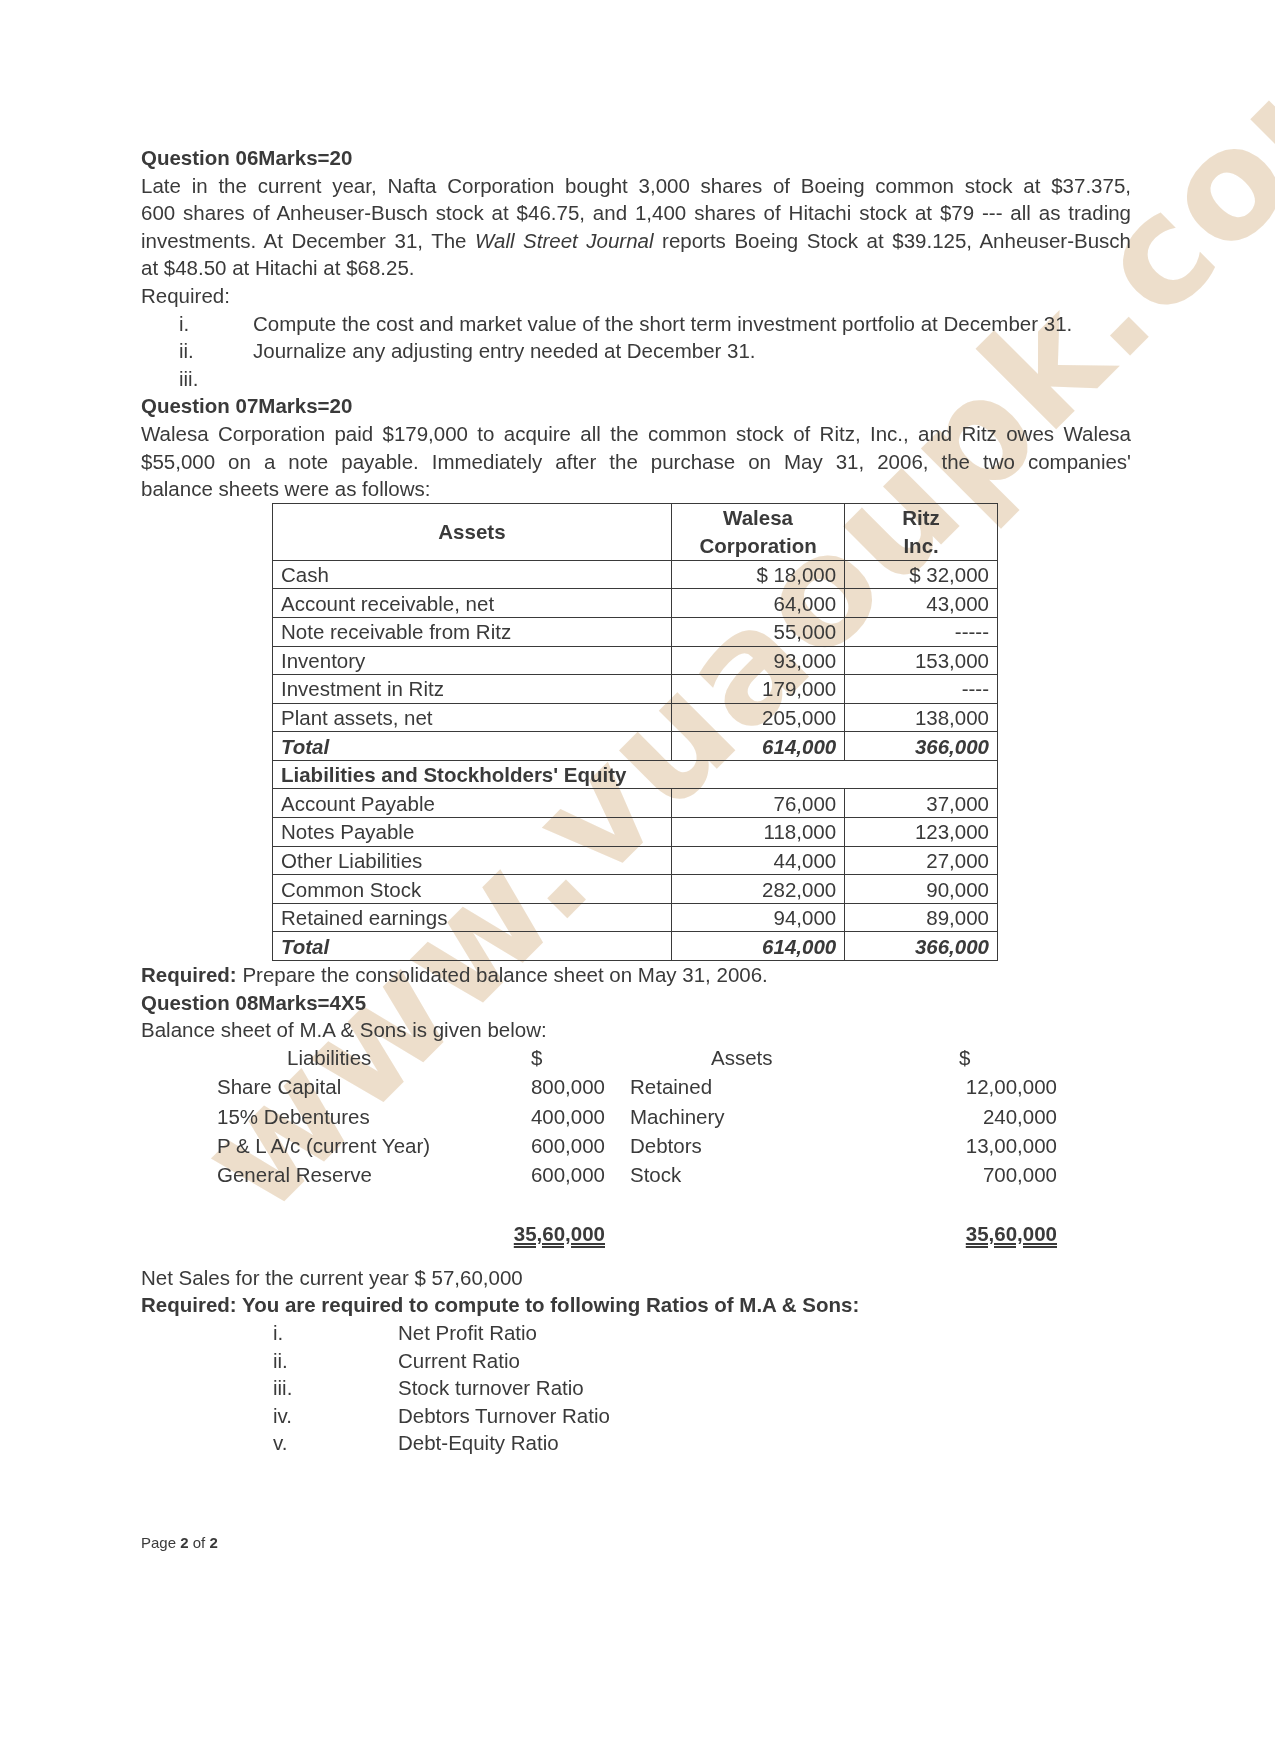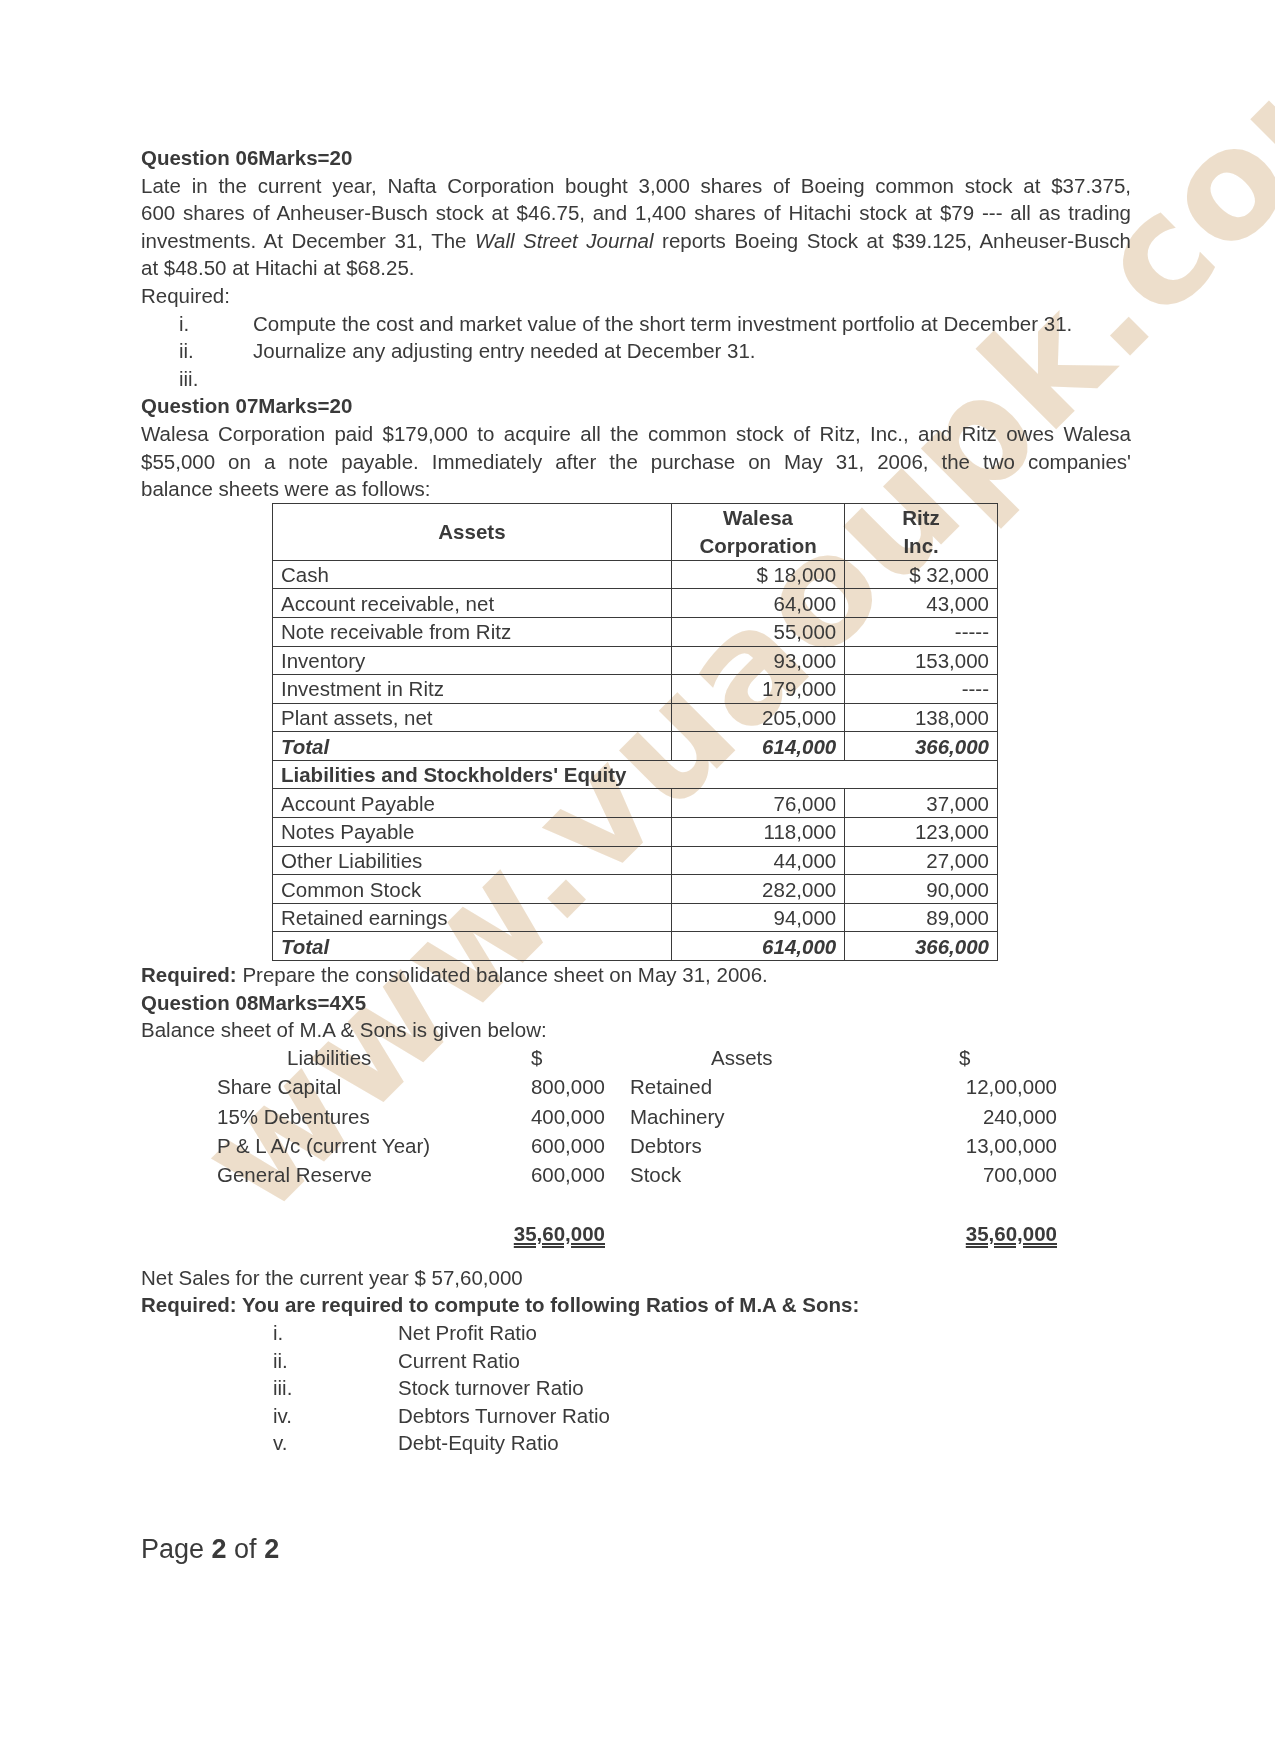--- a/index.html
+++ b/index.html
@@ -34,21 +34,21 @@
   .bs-table .section td { font-weight: bold; }
   .req-line b { font-weight: bold; }
   .ma-grid { position: relative; height: 220px; }
   .ma-row { position: absolute; left: 0; width: 990px; height: 28px; }
   .ma-row span { position: absolute; top: 0; white-space: nowrap; }
   .u1 { text-decoration: underline; }
   .u2 { font-weight: bold; text-decoration: underline double; }
   .ratios { list-style: none; margin: 0; padding: 0; }
   .ratios li { display: flex; }
   .ratios .num { width: 257px; padding-left: 132px; box-sizing: border-box; }
-  .footer { position: absolute; left: 141px; top: 1534px; font-size: 27px; z-index: 1; }
+  .footer { position: absolute; left: 141px; top: 1534px; font-size: 15px; z-index: 1; }
   .footer b { font-weight: bold; }
 </style>
 </head>
 <body>
 
 <div class="page">
 
   <div class="watermark">www.vuaoupk.com</div>
 
   <div class="content">

